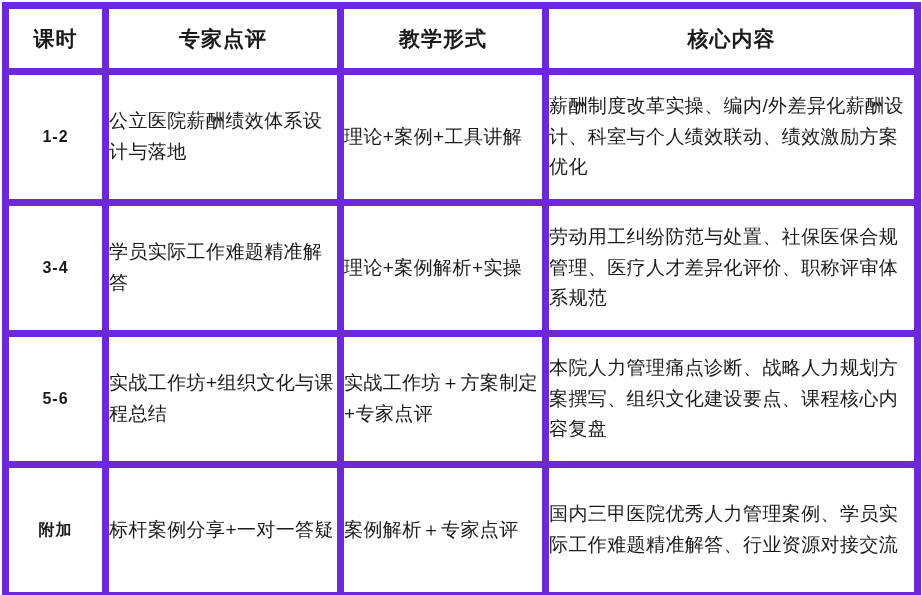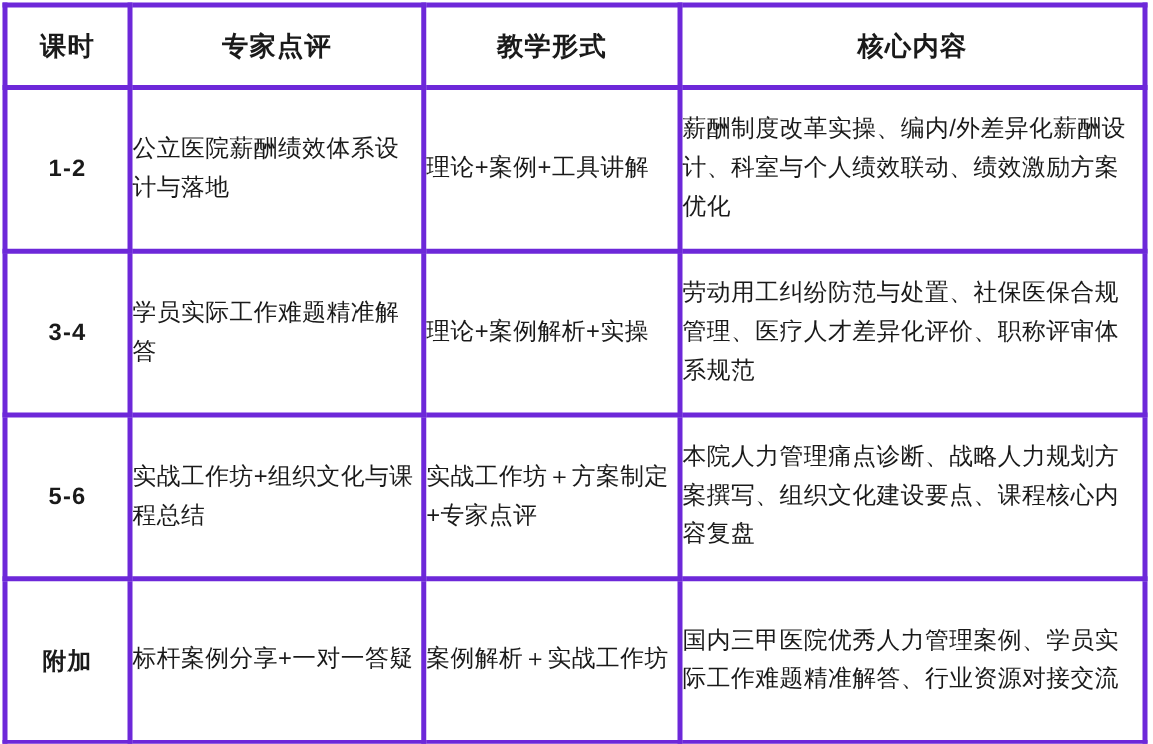--- a/index.html
+++ b/index.html
@@ -22,42 +22,42 @@
   }
   table.course-table {
     width: 914px;
     height: 590px;
     border-collapse: collapse;
     table-layout: fixed;
     border: 1px solid #3c3c3c;
   }
   table.course-table td,
   table.course-table th {
-    border: 4px solid #6d28d9;
+    border: 7px solid #6d28d9;
     vertical-align: middle;
     padding: 0;
   }
   col.c-period { width: 100px; }
   col.c-topic  { width: 235px; }
   col.c-format { width: 205px; }
   col.c-core   { width: 372px; }
 
   thead th {
     height: 66px;
     font-size: 21px;
     font-weight: bold;
     text-align: center;
     letter-spacing: 1px;
   }
   tbody tr { height: 131px; }
   tbody tr.extra-row { height: 131px; }
 
   td.period-cell {
     text-align: center;
-    font-size: 19px;
+    font-size: 16px;
     font-weight: bold;
     letter-spacing: 1px;
   }
   td.text-cell {
     padding: 10px 16px 10px 18px;
     font-size: 19px;
     line-height: 1.62;
     text-align: left;
     letter-spacing: 0.4px;
   }
@@ -137,21 +137,21 @@
         </td>
       </tr>
       <tr class="extra-row">
         <td class="period-cell">
           <span class="cell-inner">附加</span>
         </td>
         <td class="text-cell">
           <span class="cell-inner">标杆案例分享+一对一答疑</span>
         </td>
         <td class="text-cell">
-          <span class="cell-inner">案例解析＋实战工作坊</span>
+          <span class="cell-inner">案例解析＋专家点评</span>
         </td>
         <td class="core-cell">
           <span class="cell-inner">国内三甲医院优秀人力管理案例、学员实际工作难题精准解答、行业资源对接交流</span>
         </td>
       </tr>
     </tbody>
   </table>
 </div>
 
 </body></html>

